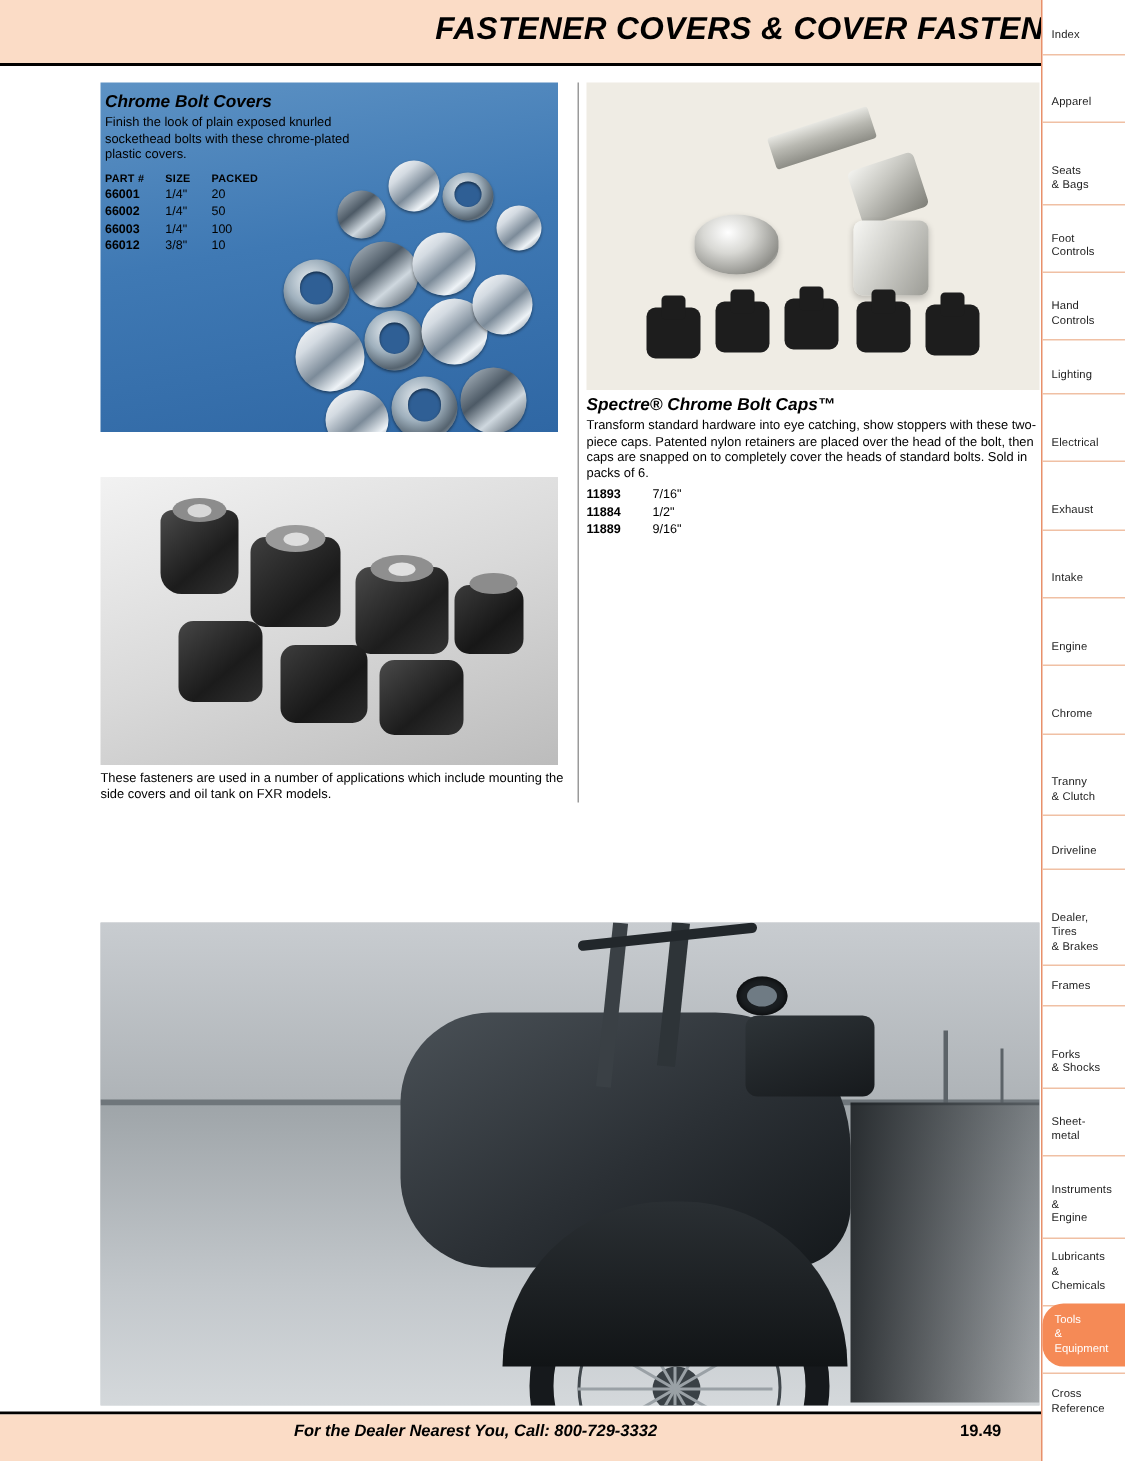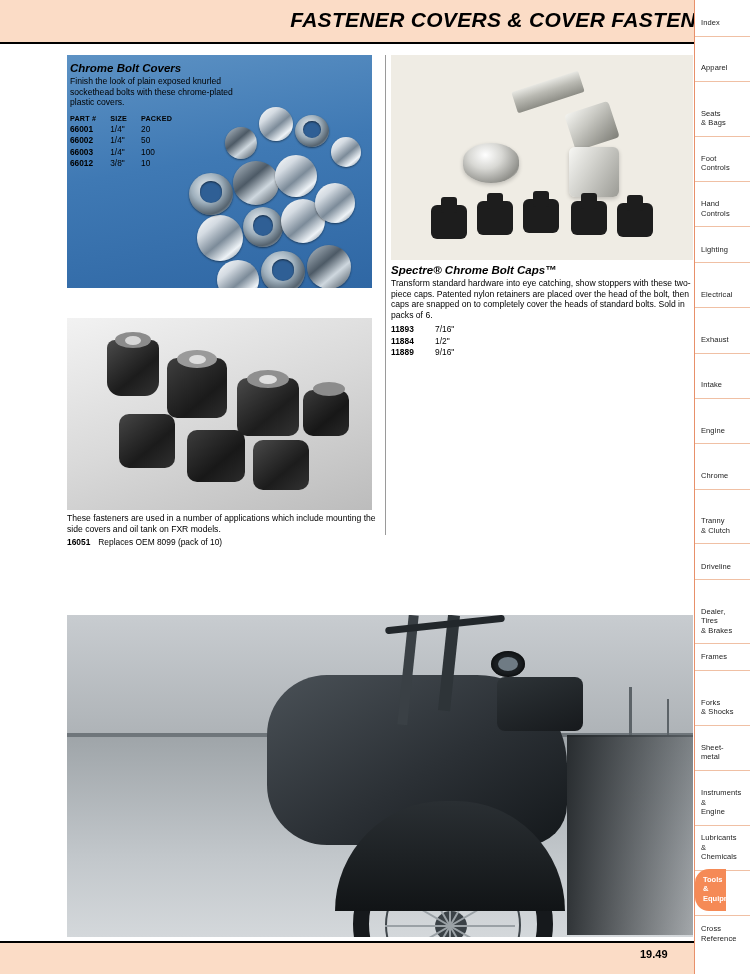--- a/index.html
+++ b/index.html
@@ -72,25 +72,24 @@
   .side-divider {
     position: absolute;
     left: 0;
     width: 55px;
     height: 1px;
     background: #f0c0a4;
   }
   .side-tab-hl {
     position: absolute;
     left: 0;
-    width: 31px;
+    width: 55px;
     background: #f58a56;
     border-top-left-radius: 14px;
     border-bottom-left-radius: 14px;
-    font-weight: bold;
   }
   .side-tab-hl .side-lab {
     position: absolute;
     left: 8px; top: 6px;
     width: 46px;
     font-size: 7.5px;
     line-height: 9.5px;
     color: #ffffff;
   }
 
@@ -362,23 +361,20 @@
 
     <div style="position:absolute;left:52px;top:96px;width:56px;height:54px;background:linear-gradient(140deg,#464646 0%,#1b1b1b 60%,#303030 100%);border-radius:10px;"></div>
     <div style="position:absolute;left:120px;top:112px;width:58px;height:52px;background:linear-gradient(140deg,#3d3d3d 0%,#181818 60%,#2b2b2b 100%);border-radius:10px;"></div>
     <div style="position:absolute;left:186px;top:122px;width:56px;height:50px;background:linear-gradient(140deg,#4a4a4a 0%,#1c1c1c 60%,#323232 100%);border-radius:10px;"></div>
     <div style="position:absolute;left:236px;top:72px;width:46px;height:46px;background:linear-gradient(140deg,#3b3b3b 0%,#171717 60%,#2a2a2a 100%);border-radius:10px;"></div>
     <div style="position:absolute;left:246px;top:64px;width:32px;height:14px;background:#8c8c8c;border-radius:50%;"></div>
   </div>
 
   <div class="text3">
     <div class="blk-body">These fasteners are used in a number of applications which include mounting the side covers and oil tank on FXR models.</div>
-    <div class="line3">
-      <span class="pn">16051</span><span>Replaces OEM 8099 (pack of 10)</span>
-    </div>
   </div>
 
   <div class="photo4">
 
     <div style="position:absolute;left:0;top:0;width:626px;height:120px;background:linear-gradient(180deg,#c8ccd0 0%,#aeb3b7 100%);"></div>
     <div style="position:absolute;left:0;top:118px;width:626px;height:4px;background:#6f767b;"></div>
     <div style="position:absolute;left:0;top:122px;width:626px;height:200px;background:linear-gradient(180deg,#9fa5a9 0%,#c2c7cb 60%,#d4d8db 100%);"></div>
 
     <div style="position:absolute;left:562px;top:72px;width:3px;height:48px;background:#5c6368;"></div>
     <div style="position:absolute;left:600px;top:84px;width:2px;height:36px;background:#5c6368;"></div>
@@ -406,20 +402,21 @@
     <div style="position:absolute;left:382px;top:246px;width:2px;height:130px;background:#9aa1a6;transform:rotate(120deg);transform-origin:50% 50%;"></div>
     <div style="position:absolute;left:382px;top:246px;width:2px;height:130px;background:#9aa1a6;transform:rotate(150deg);transform-origin:50% 50%;"></div>
 
     <div style="position:absolute;left:268px;top:186px;width:230px;height:110px;border-radius:120px 120px 0 0;background:linear-gradient(180deg,#2a2f33 0%,#111416 100%);"></div>
 
     <div style="position:absolute;left:500px;top:120px;width:126px;height:200px;background:linear-gradient(90deg,rgba(20,24,27,.85) 0%,rgba(20,24,27,.25) 100%);"></div>
   </div>
 
   <div class="footer-rule"></div>
   <div class="footer-band"></div>
+  <div class="footer-text">For the Dealer Nearest You, Call: 800-729-3332</div>
   <div class="footer-page">19.49</div>
 
   <div class="side-col">
     <div id="side-items">
         <div class="side-item" style="top: 18px;"><span>Index</span></div>
         <div class="side-divider" style="top: 35.5px;"></div>
         <div class="side-item" style="top: 63.3px;"><span>Apparel</span></div>
         <div class="side-divider" style="top: 80.8px;"></div>
         <div class="side-item" style="top: 108.6px;"><span>Seats</span><br><span>&amp; Bags</span></div>
         <div class="side-divider" style="top: 135.6px;"></div>

